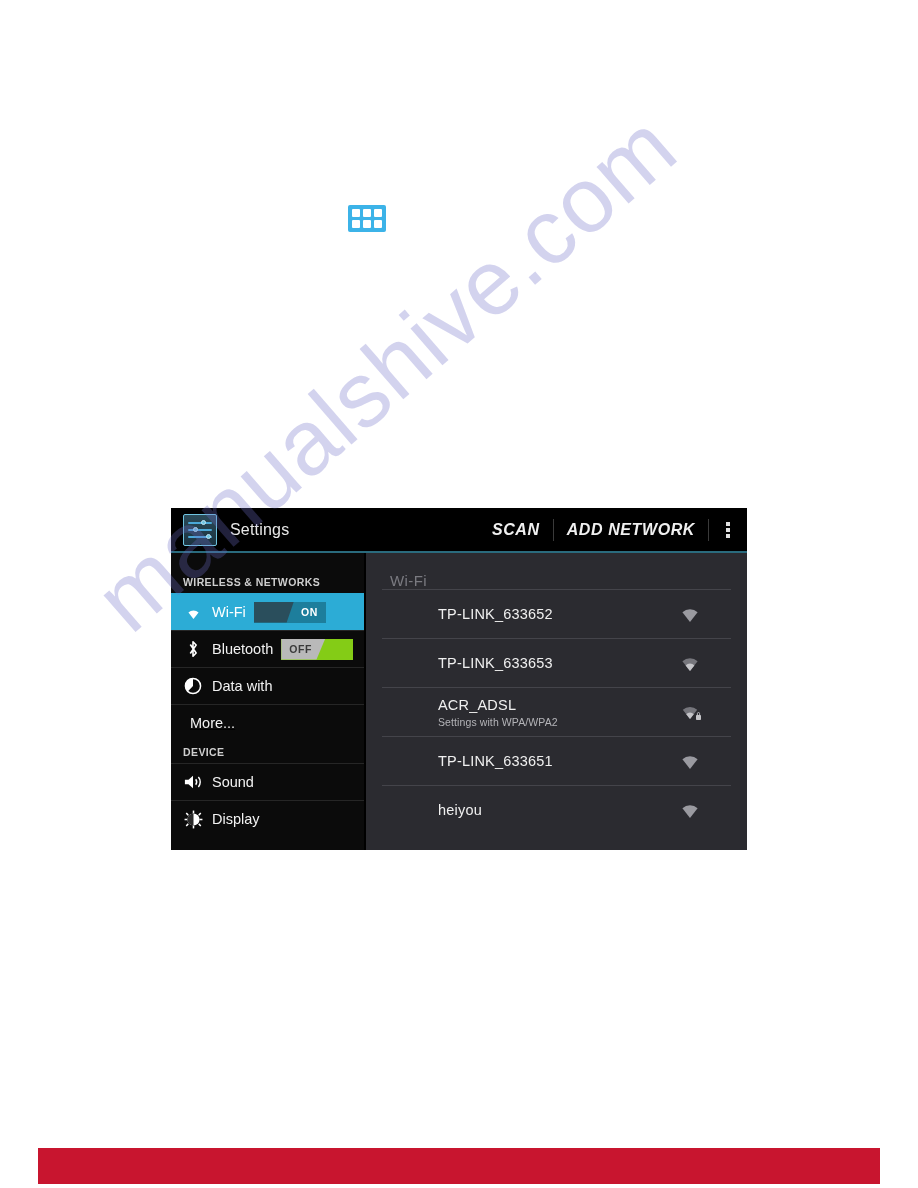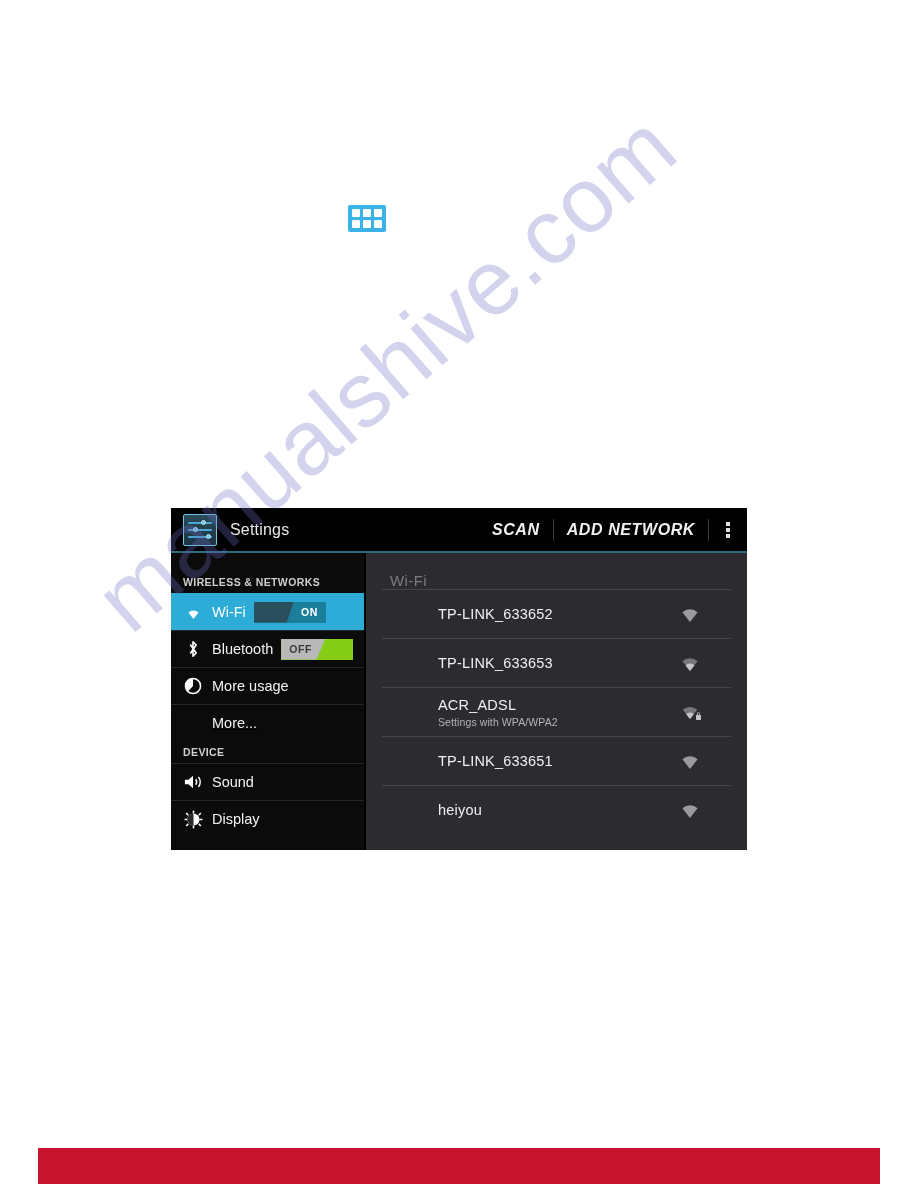--- a/index.html
+++ b/index.html
@@ -200,21 +200,21 @@
     align-items: center;
     justify-content: center;
     margin-right: 9px;
   }
   .side-label {
     color: #f2f2f2;
     font-size: 14.5px;
     white-space: nowrap;
   }
   .side-row.sel .side-label { color: #ffffff; }
-  .side-row.noicon { padding-left: 41px; text-decoration: underline; }
+  .side-row.noicon { padding-left: 19px; text-decoration: underline; }
 
   
   .toggle {
     margin-left: 8px;
     width: 72px;
     height: 21px;
     position: relative;
     flex: none;
     overflow: hidden;
   }
@@ -382,21 +382,21 @@
         </span>
       </div>
 
       <div class="side-row">
         <span class="side-ic">
           <svg width="18" height="18" viewBox="0 0 20 20">
             <circle cx="10" cy="10" r="8.4" fill="none" stroke="#ffffff" stroke-width="1.7"></circle>
             <path d="M10 10 L10 1.6 A8.4 8.4 0 0 0 4.2 16 Z" fill="#ffffff"></path>
           </svg>
         </span>
-        <span class="side-label">More usage</span>
+        <span class="side-label">Data with</span>
       </div>
 
       <div class="side-row noicon">
         <span class="side-label">More...</span>
       </div>
 
       <div class="sec-header">DEVICE</div>
 
       <div class="side-row">
         <span class="side-ic">

